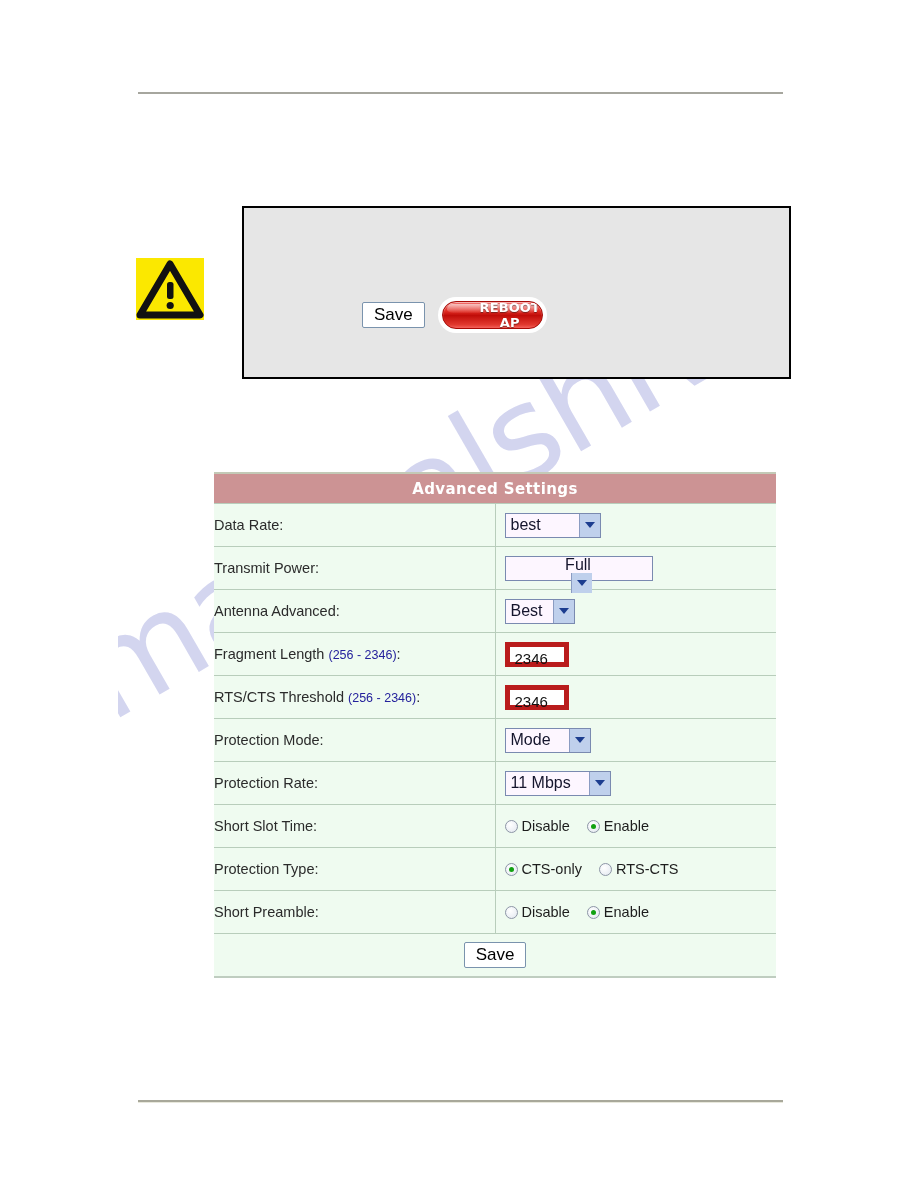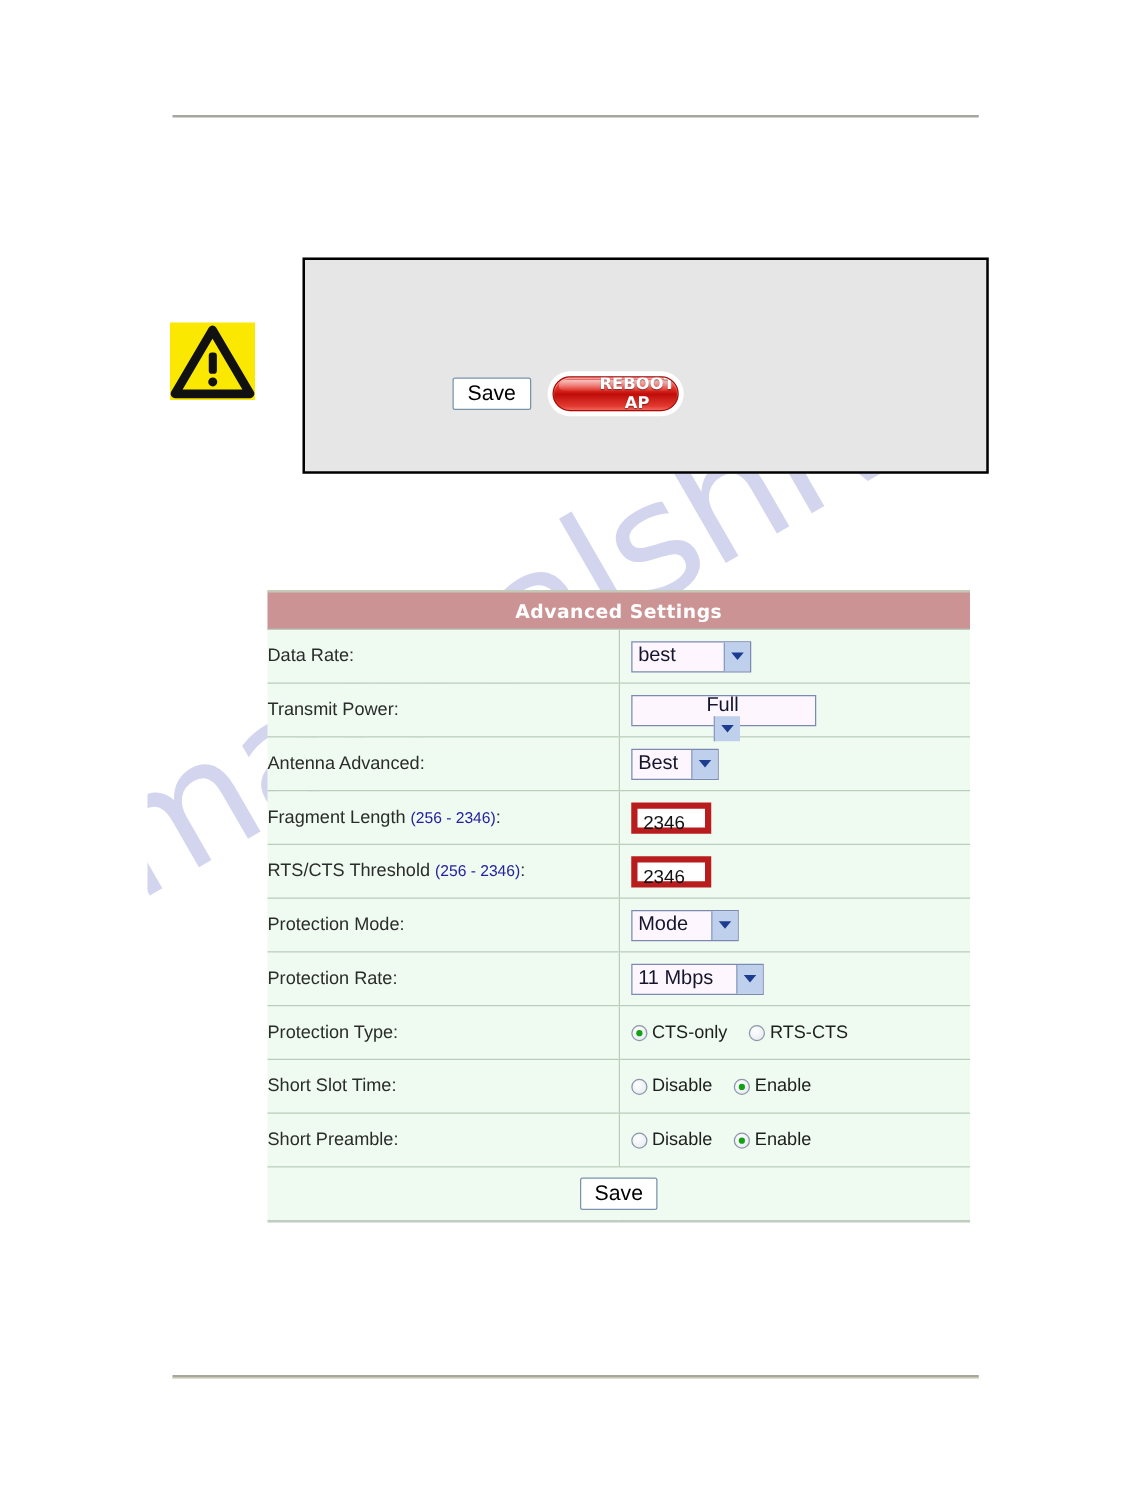--- a/index.html
+++ b/index.html
@@ -369,46 +369,46 @@
         <span class="select-box sel-w-106">
           <span class="sel-text">11 Mbps</span>
           <span class="arrow-btn">
               <i></i>
             </span>
         </span>
       </td>
     </tr>
 
     <tr class="row">
+      <td class="label-cell">Short Slot Time:</td>
+      <td class="value-cell">
+        <span class="radio-group">
+          <label class="radio-opt">
+            <span class="radio-dot"></span>
+            <span>Disable</span>
+          </label>
+          <label class="radio-opt">
+            <span class="radio-dot checked"></span>
+            <span>Enable</span>
+          </label>
+        </span>
+      </td>
+    </tr>
+
+    <tr class="row">
       <td class="label-cell">Protection Type:</td>
       <td class="value-cell">
         <span class="radio-group">
           <label class="radio-opt">
             <span class="radio-dot checked"></span>
             <span>CTS-only</span>
           </label>
           <label class="radio-opt">
             <span class="radio-dot"></span>
             <span>RTS-CTS</span>
-          </label>
-        </span>
-      </td>
-    </tr>
-
-    <tr class="row">
-      <td class="label-cell">Short Slot Time:</td>
-      <td class="value-cell">
-        <span class="radio-group">
-          <label class="radio-opt">
-            <span class="radio-dot"></span>
-            <span>Disable</span>
-          </label>
-          <label class="radio-opt">
-            <span class="radio-dot checked"></span>
-            <span>Enable</span>
           </label>
         </span>
       </td>
     </tr>
 
     <tr class="row">
       <td class="label-cell">Short Preamble:</td>
       <td class="value-cell">
         <span class="radio-group">
           <label class="radio-opt">

